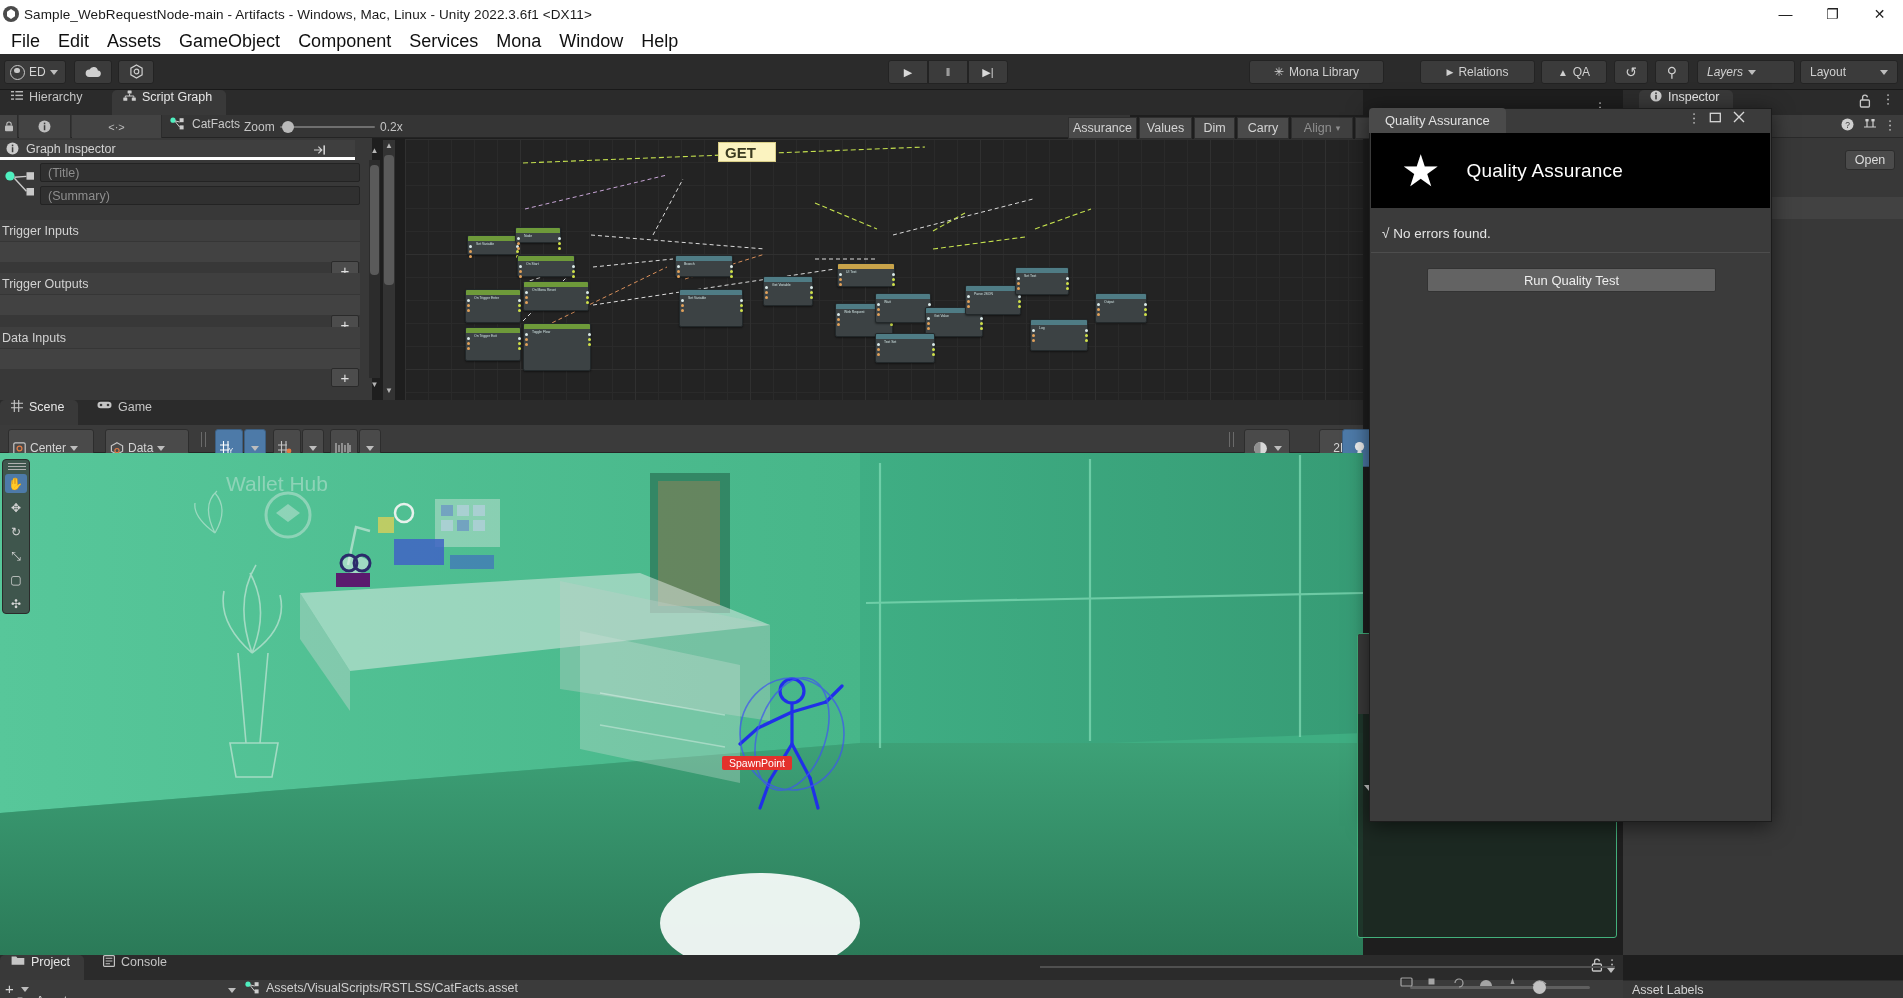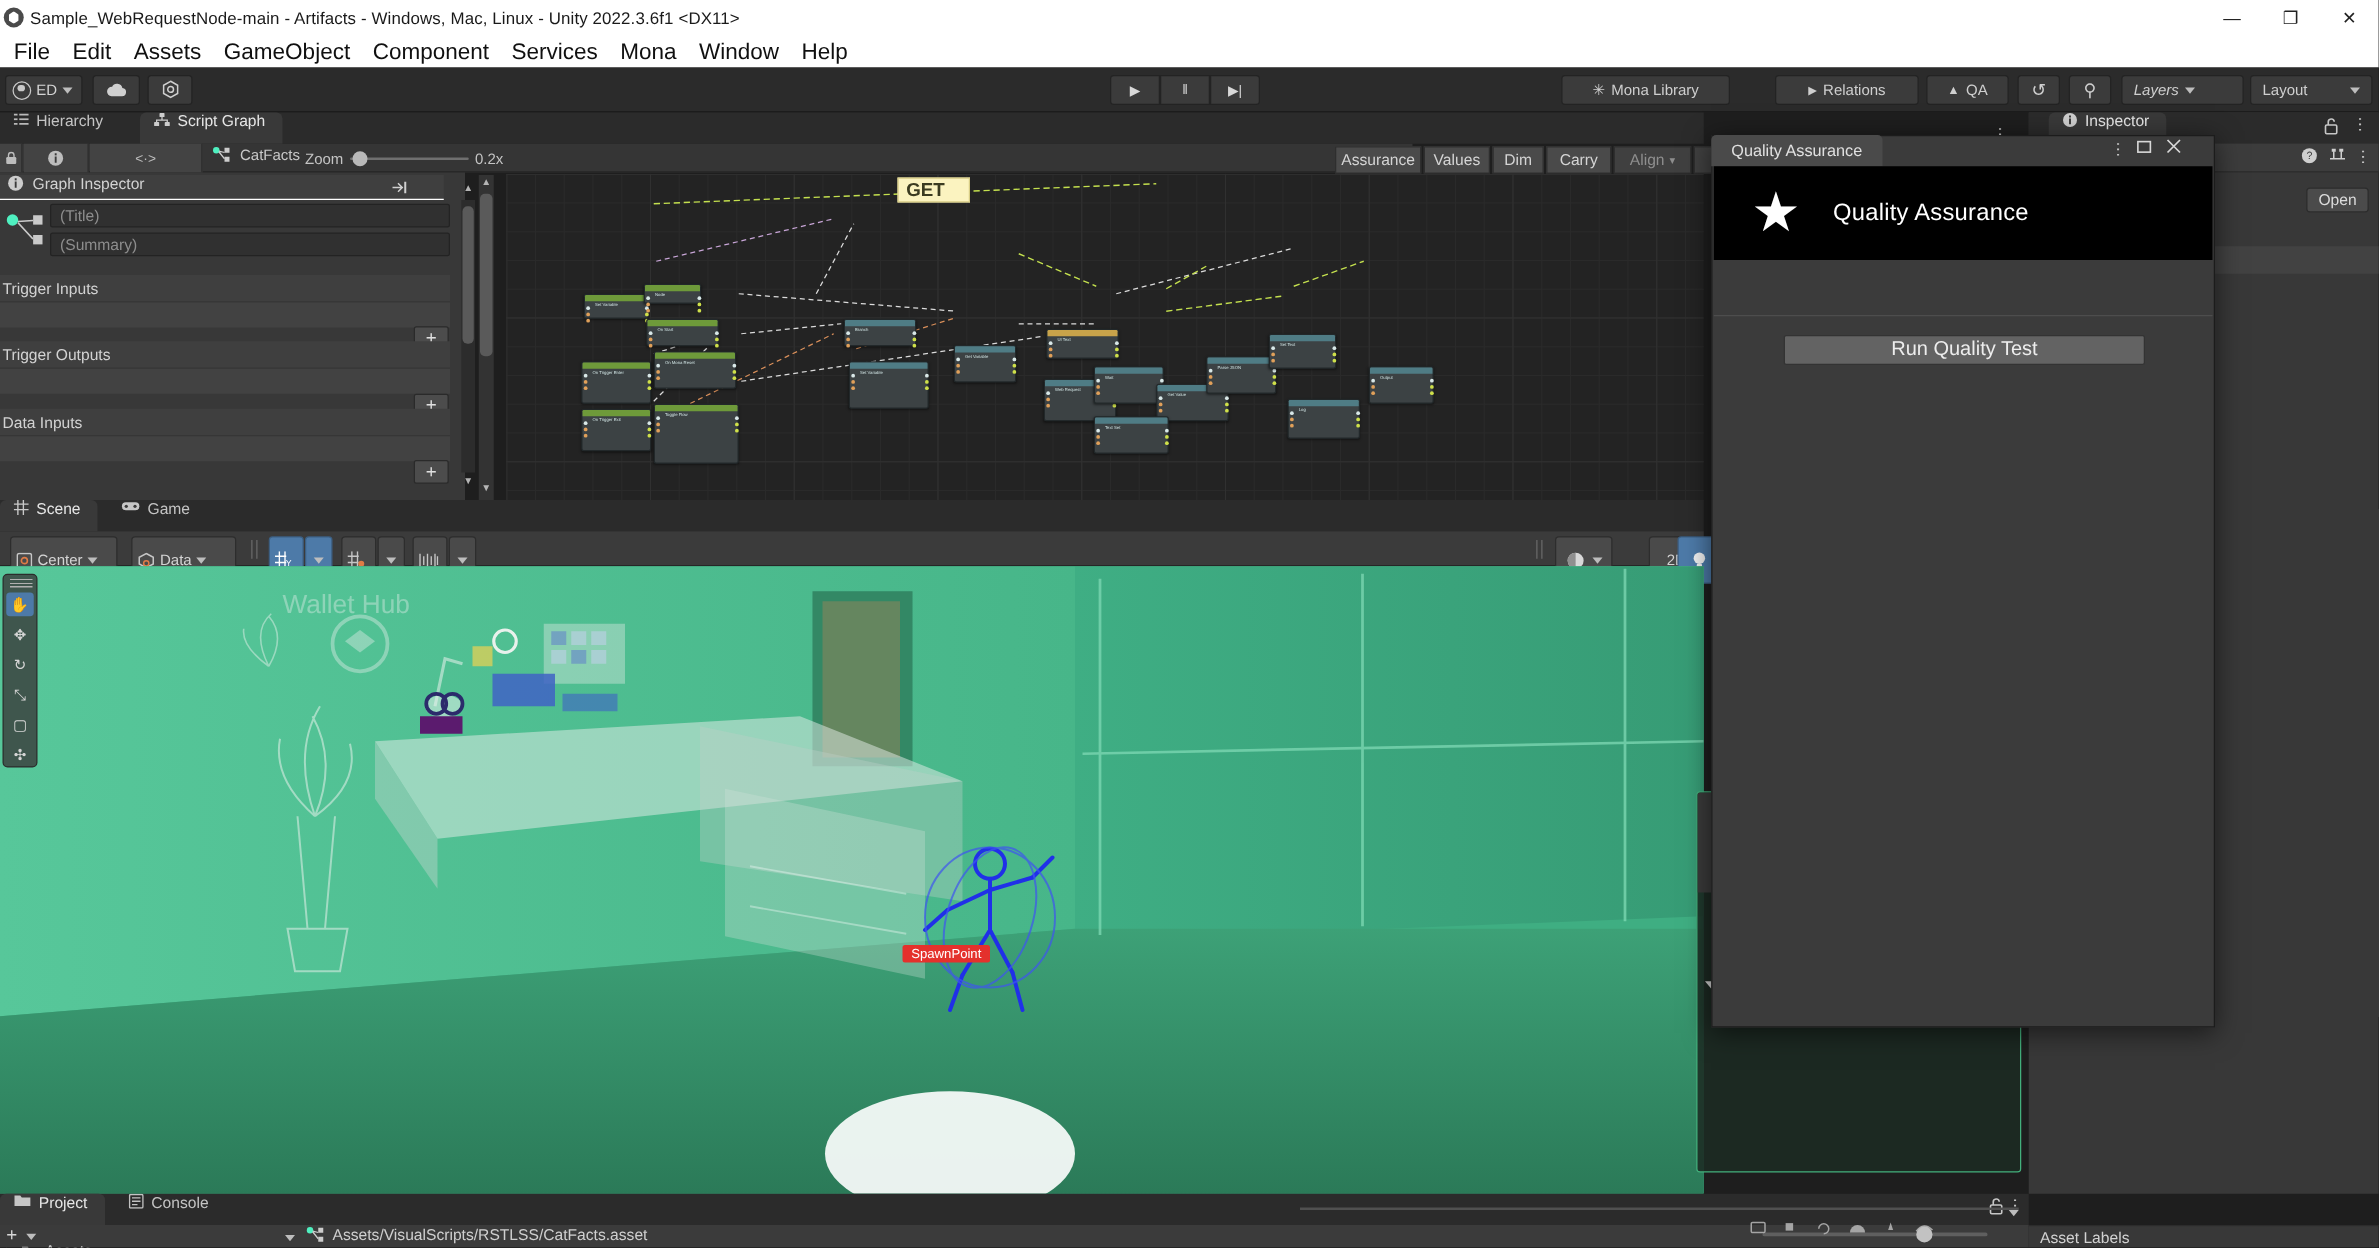--- a/index.html
+++ b/index.html
@@ -89,22 +89,22 @@
   .gi-toolbar{
     position:absolute;left:0;top:115px;width:1130px;height:23px;background:#353535;
     border-bottom:1px solid #242424;
   }
   .gi-seg{
     position:absolute;top:115px;height:23px;background:#434343;border-right:1px solid #2c2c2c;
     display:flex;align-items:center;justify-content:center;color:#bdbdbd;font-size:12px;
   }
   .gi-head{
     position:absolute;left:0;top:140px;width:355px;height:20px;background:#3f3f3f;
-    display:flex;gap:7px;padding-left:4px;font-size:12.5px;color:#d2d2d2;
-    border-bottom:1px solid #ffffff;
+    display:flex;align-items:center;gap:7px;padding-left:4px;font-size:12.5px;color:#d2d2d2;
+    border-bottom:3px solid #ffffff;
   }
   .gi-field{
     position:absolute;left:40px;height:19px;width:320px;background:#303030;
     border:1px solid #232323;border-radius:2px;display:flex;align-items:center;
     padding-left:7px;font-size:12.5px;color:#8d8d8d;
   }
   .gi-section{
     position:absolute;left:0;height:21px;width:360px;background:#3f3f3f;
     display:flex;align-items:center;padding-left:2px;font-size:12.5px;color:#d2d2d2;
   }
@@ -227,21 +227,21 @@
   .qa-star{font-size:44px;color:#fff;line-height:1;}
   .qa-heroTxt{font-size:19px;color:#fff;letter-spacing:.2px;}
   .qa-status{
     position:absolute;left:1371px;top:222px;width:399px;height:22px;
     display:flex;align-items:center;font-size:13.5px;color:#e4e4e4;padding-left:11px;
   }
   .qa-divider{position:absolute;left:1371px;top:252px;width:399px;height:1px;background:#4d4d4d;}
   .qa-runbtn{
     position:absolute;left:1427px;top:268px;width:289px;height:24px;background:#636363;
     border:1px solid #333;border-radius:2px;display:flex;align-items:center;justify-content:center;
-    font-size:16px;color:#ededed;
+    font-size:13px;color:#ededed;
   }
 
   
   .proj-tabs{position:absolute;left:0;top:955px;width:1623px;height:25px;background:#2b2b2b;}
   .proj-toolbar{position:absolute;left:0;top:980px;width:1623px;height:18px;background:#3b3b3b;}
   .assetpath{
     position:absolute;left:245px;top:981px;display:flex;align-items:center;gap:6px;
     font-size:12.5px;color:#cfcfcf;white-space:nowrap;
   }
   .asset-labels{
@@ -963,20 +963,21 @@
       <svg width="14" height="14" viewBox="0 0 14 14">
         <path d="M2 2 L12 12 M12 2 L2 12" stroke="#d8d8d8" stroke-width="1.4"></path>
       </svg>
     </span>
   </div>
 
   <div class="qa-hero">
     <span class="qa-star">★</span>
     <span class="qa-heroTxt">Quality Assurance</span>
   </div>
+  <div class="qa-status">√ No errors found.</div>
   <div class="qa-divider"></div>
   <div class="qa-runbtn">Run Quality Test</div>
 
   <div class="proj-tabs">
     <div class="tab active" style="left:0;">
       <svg width="14" height="11" viewBox="0 0 14 11">
         <path d="M0.6 1.4h4.6l1.2 1.5h6.9v6.8H0.6z" fill="#c6c6c6"></path>
       </svg>
       <span>Project</span>
     </div>

